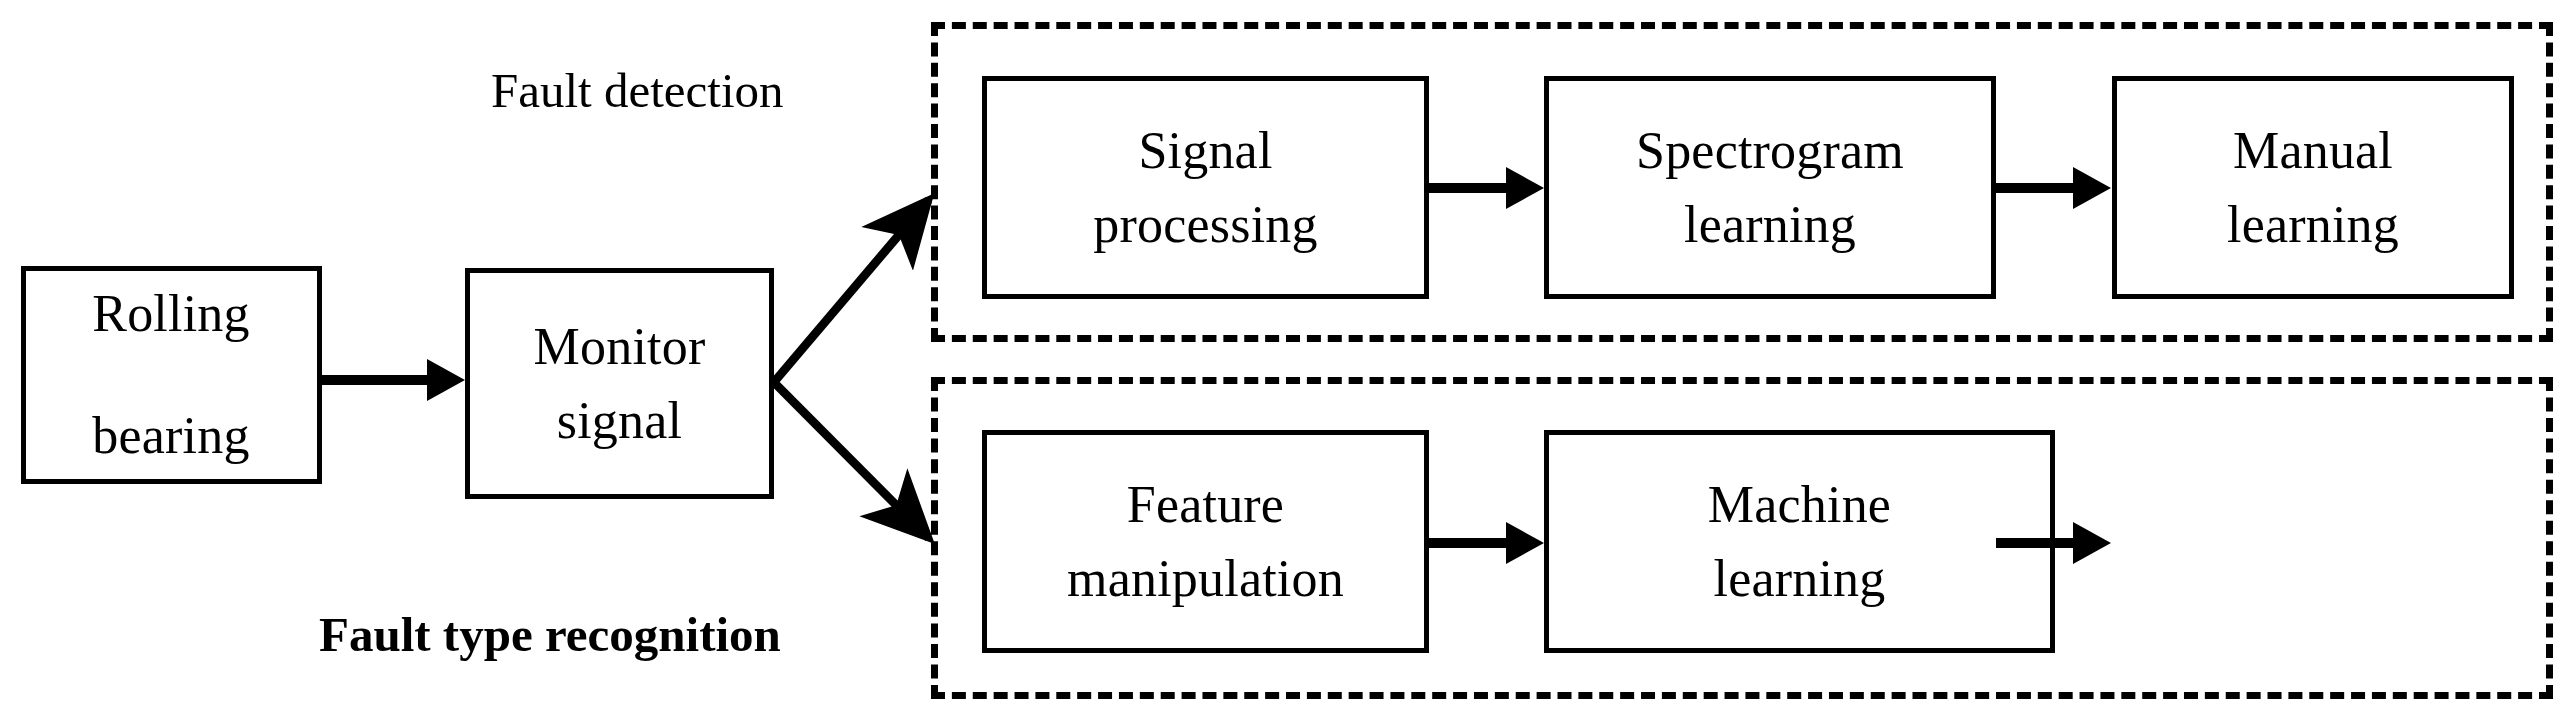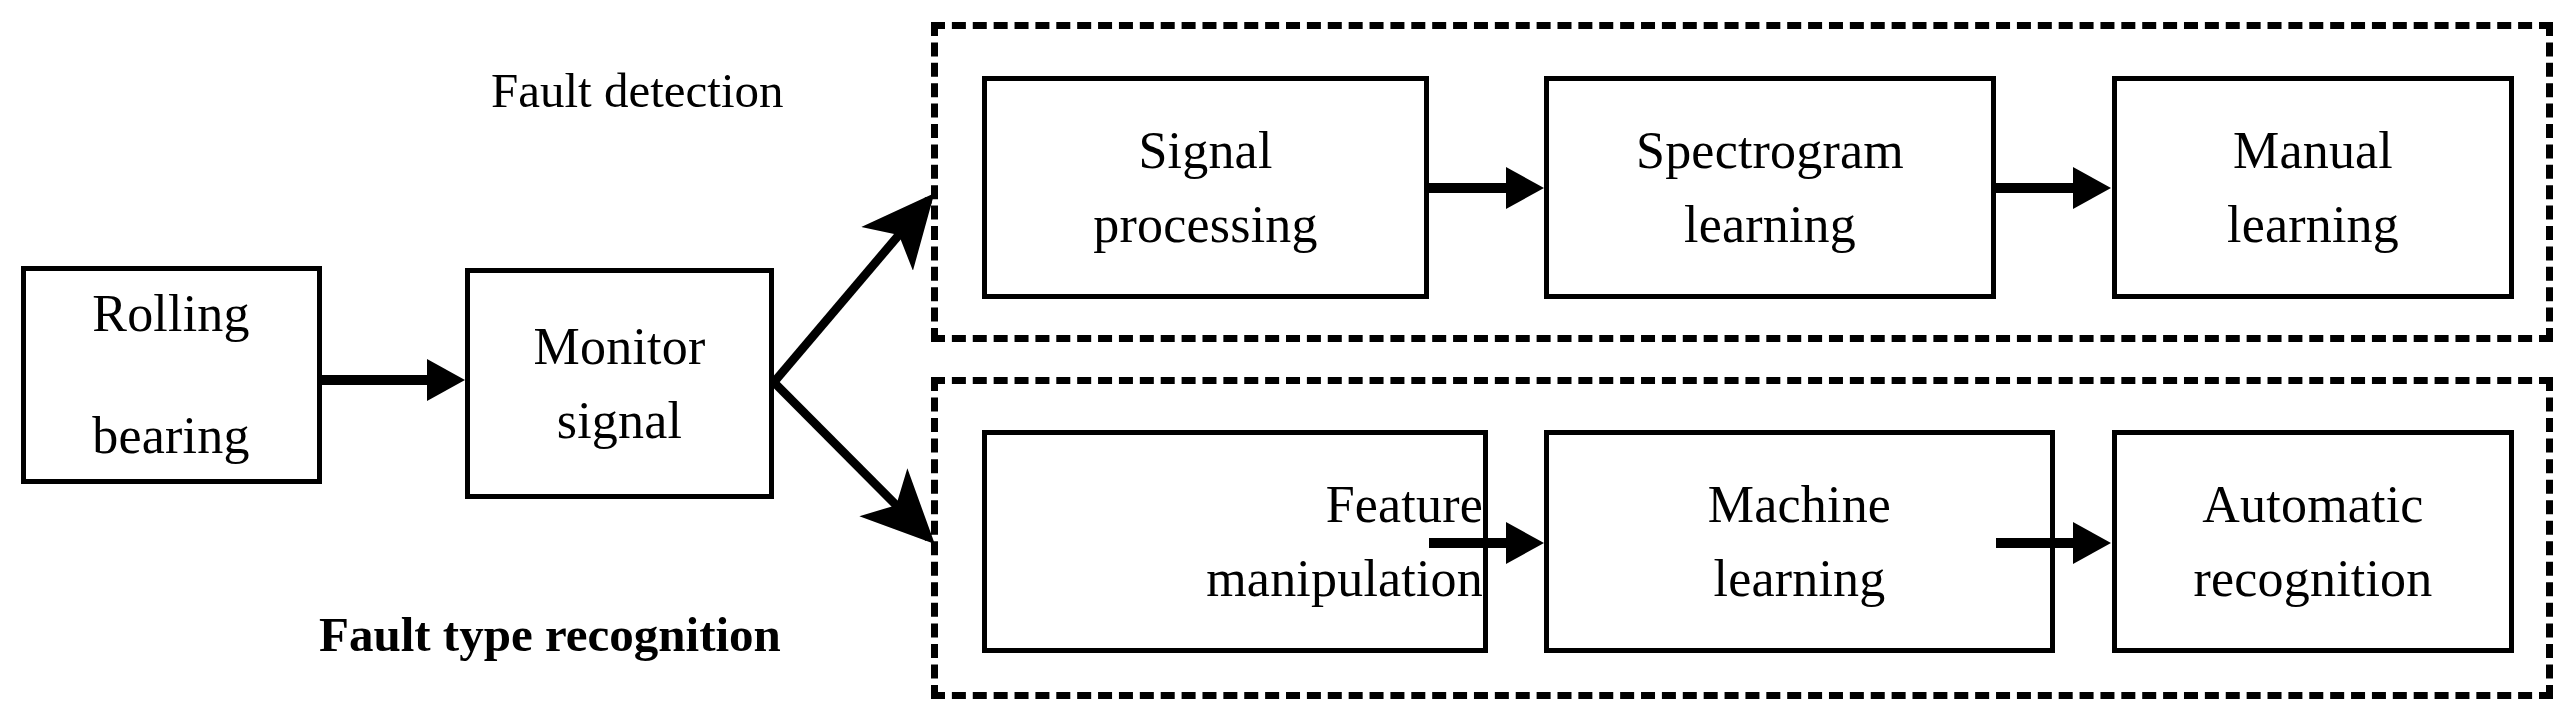--- a/index.html
+++ b/index.html
@@ -141,39 +141,35 @@
     <div class="head" style="left:77px;"></div>
   </div>
 
   <div class="pbox" style="left:2112px; top:76px; width:402px; height:223px;">
     <span class="ln">Manual</span>
     <span class="ln">learning</span>
   </div>
 
   <div class="groupbox" style="left:931px; top:377px; width:1622px; height:322px;"></div>
 
-  <div class="pbox" style="left:982px; top:430px; width:506px; height:223px;align-items:flex-end;">
+  <div class="pbox" style="left:982px; top:430px; width:447px; height:223px;">
     <span class="ln">Feature</span>
     <span class="ln">manipulation</span>
   </div>
 
   <div class="harrow" style="left:1429px; top:543px; width:115px;">
     <div class="shaft" style="width:77px;"></div>
     <div class="head" style="left:77px;"></div>
   </div>
 
   <div class="pbox" style="left:1544px; top:430px; width:511px; height:223px;">
     <span class="ln">Machine</span>
     <span class="ln">learning</span>
   </div>
 
   <div class="harrow" style="left:1996px; top:543px; width:115px;">
     <div class="shaft" style="width:77px;"></div>
     <div class="head" style="left:77px;"></div>
   </div>
 
-  <div class="pbox" style="left:2112px; top:430px; width:402px; height:223px;">
-    <span class="ln">Automatic</span>
-    <span class="ln">recognition</span>
-  </div>
 
 </div>
 
 
 </body></html>

